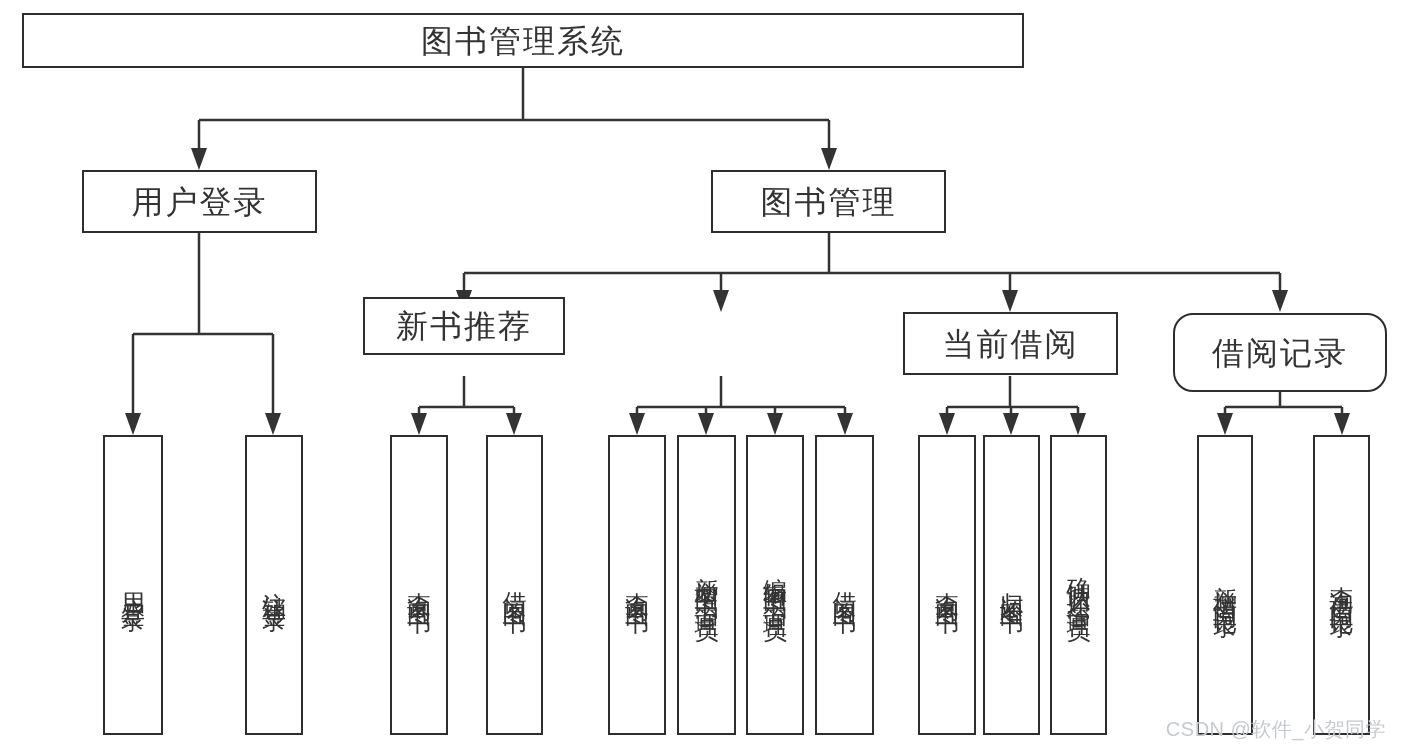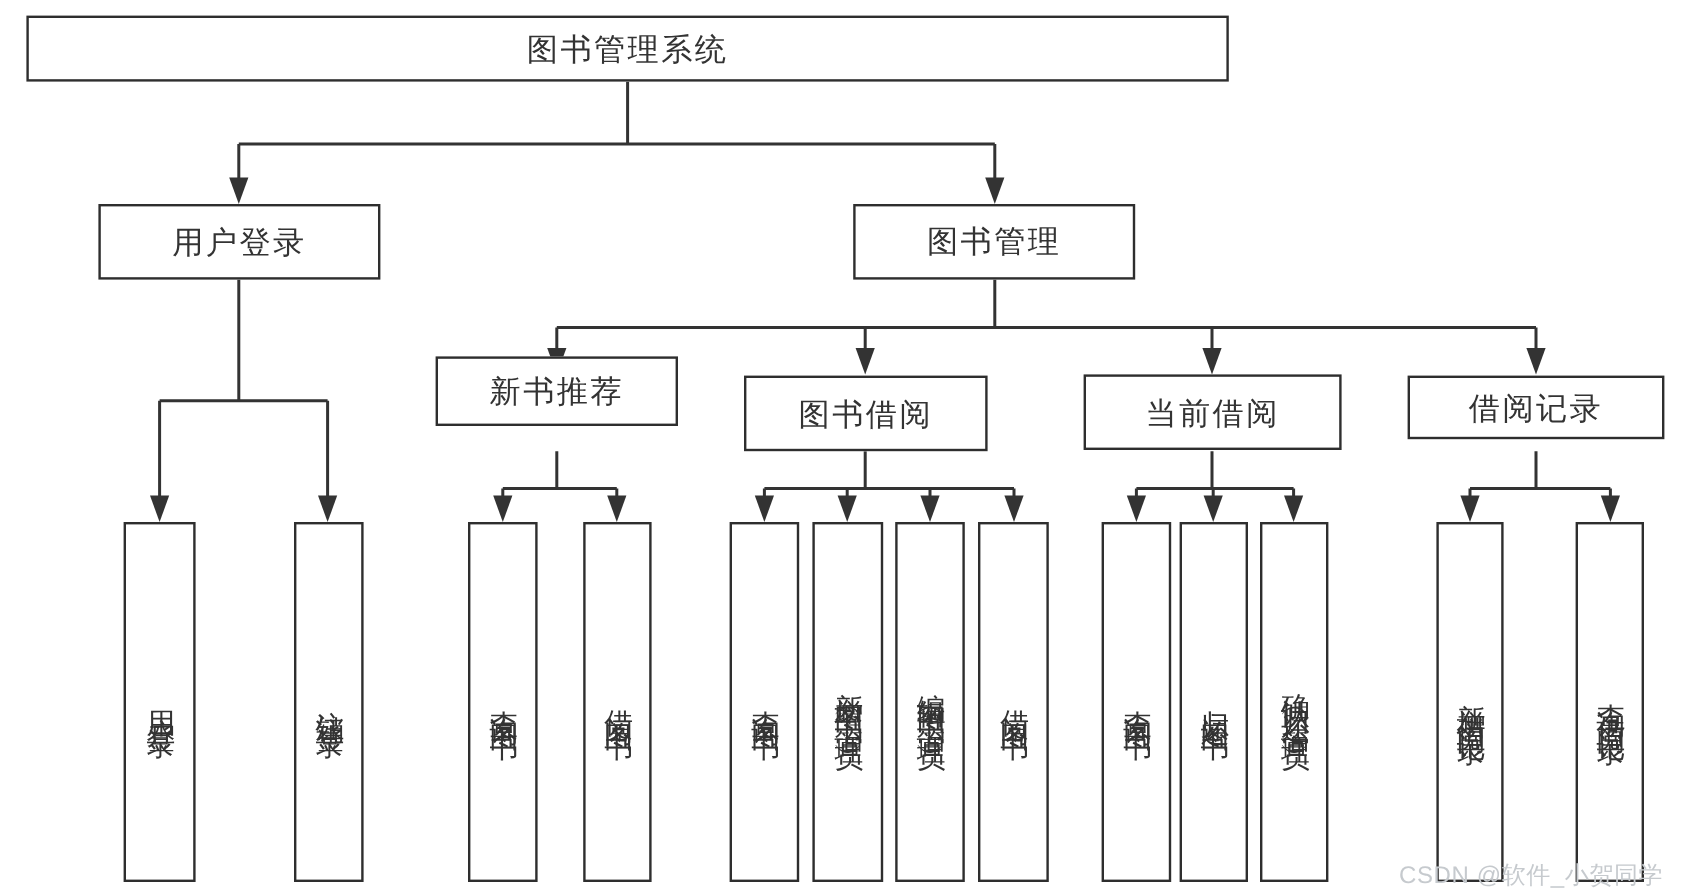--- a/index.html
+++ b/index.html
@@ -21,21 +21,21 @@
   #connectors{position:absolute;left:0;top:0;width:1405px;height:747px;}
   #connectors path{fill:none;stroke:var(--line);stroke-width:2.5;}
   #connectors polygon{fill:var(--line);stroke:none;}
   .box{
     position:absolute;
     box-sizing:border-box;
     background:var(--bg);
     border:2.5px solid var(--border);
     display:flex;align-items:center;justify-content:center;
     color:var(--text);
-    font-size:26px;letter-spacing:2px;line-height:1;
+    font-size:32px;letter-spacing:2px;line-height:1;
     white-space:nowrap;
     z-index:2;
   }
   .vbox{
     writing-mode:vertical-rl;
     text-orientation:mixed;
     font-size:24px;
     letter-spacing:6px;
   }
   #watermark{
@@ -89,23 +89,22 @@
         <polygon points="1334,413 1350,413 1342,435"></polygon>
       </g>
   </svg>
 
   <div class="box" style="left:22px;top:13px;width:1002px;height:55px;">图书管理系统</div>
 
   <div class="box" style="left:82px;top:170px;width:235px;height:63px;">用户登录</div>
   <div class="box" style="left:711px;top:170px;width:235px;height:63px;font-family:Liberation Serif, serif;">图书管理</div>
 
   <div class="box" style="left:363px;top:297px;width:202px;height:58px;">新书推荐</div>
-  <div class="box" style="left:620px;top:313px;width:203px;height:63px;">图书借阅</div>
   <div class="box" style="left:903px;top:312px;width:215px;height:63px;">当前借阅</div>
-  <div class="box" style="left:1173px;top:313px;width:214px;height:53px;">借阅记录</div>
+  <div class="box" style="left:1173px;top:313px;width:214px;height:79px;border-radius:20px;">借阅记录</div>
 
   <div class="box vbox" style="left:103px;top:435px;width:60px;height:300px;">用户登录</div>
   <div class="box vbox" style="left:245px;top:435px;width:58px;height:300px;">注销登录</div>
 
   <div class="box vbox" style="left:390px;top:435px;width:58px;height:300px;">查询图书</div>
   <div class="box vbox" style="left:486px;top:435px;width:57px;height:300px;">借阅图书</div>
 
   <div class="box vbox" style="left:608px;top:435px;width:58px;height:300px;">查询图书</div>
   <div class="box vbox" style="left:677px;top:435px;width:59px;height:300px;">新增图书（管理员）</div>
   <div class="box vbox" style="left:746px;top:435px;width:58px;height:300px;">编辑图书（管理员）</div>

